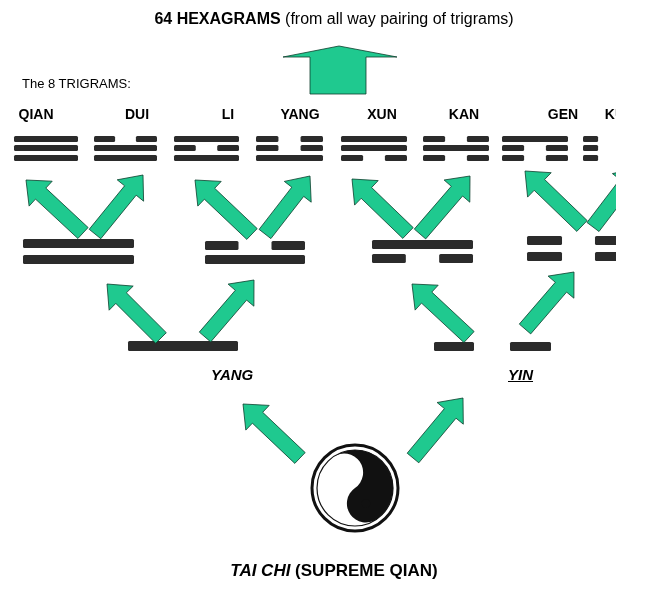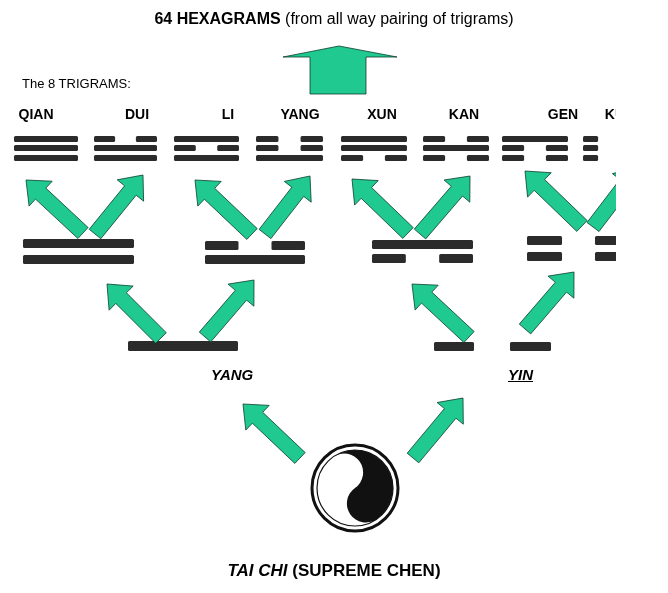--- a/index.html
+++ b/index.html
@@ -105,14 +105,14 @@
   <div class="txt tname" style="left:188px">LI</div>
   <div class="txt tname" style="left:260px">YANG</div>
   <div class="txt tname" style="left:342px">XUN</div>
   <div class="txt tname" style="left:424px">KAN</div>
   <div class="txt tname" style="left:523px">GEN</div>
   <div class="txt tname" style="left:580px">KUN</div>
 
   <div id="yang-label" class="txt big-label">YANG</div>
   <div id="yin-label" class="txt big-label">YIN</div>
 
-  <div id="footer" class="txt"><i>TAI CHI</i><span> (SUPREME CHEN)</span></div>
+  <div id="footer" class="txt"><i>TAI CHI</i><span> (SUPREME QIAN)</span></div>
 </div>
 
 </body></html>

